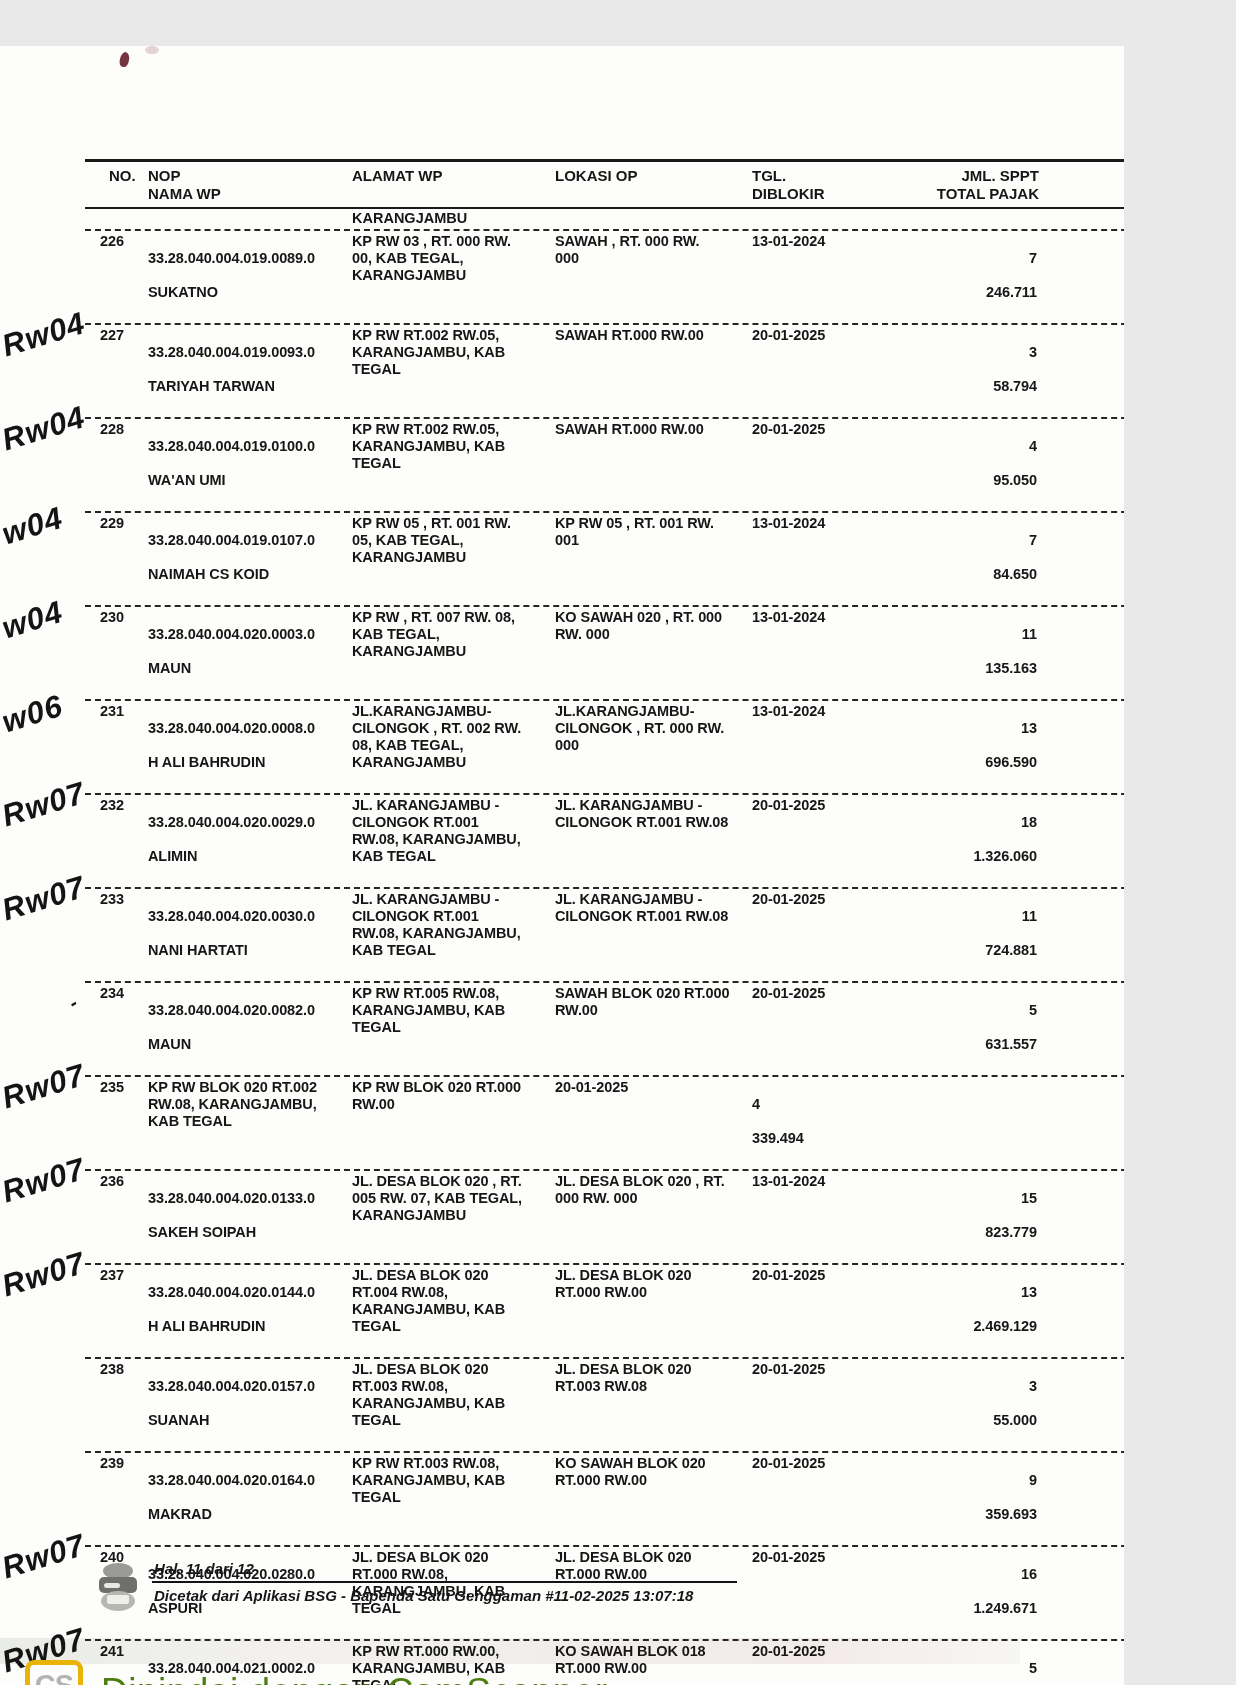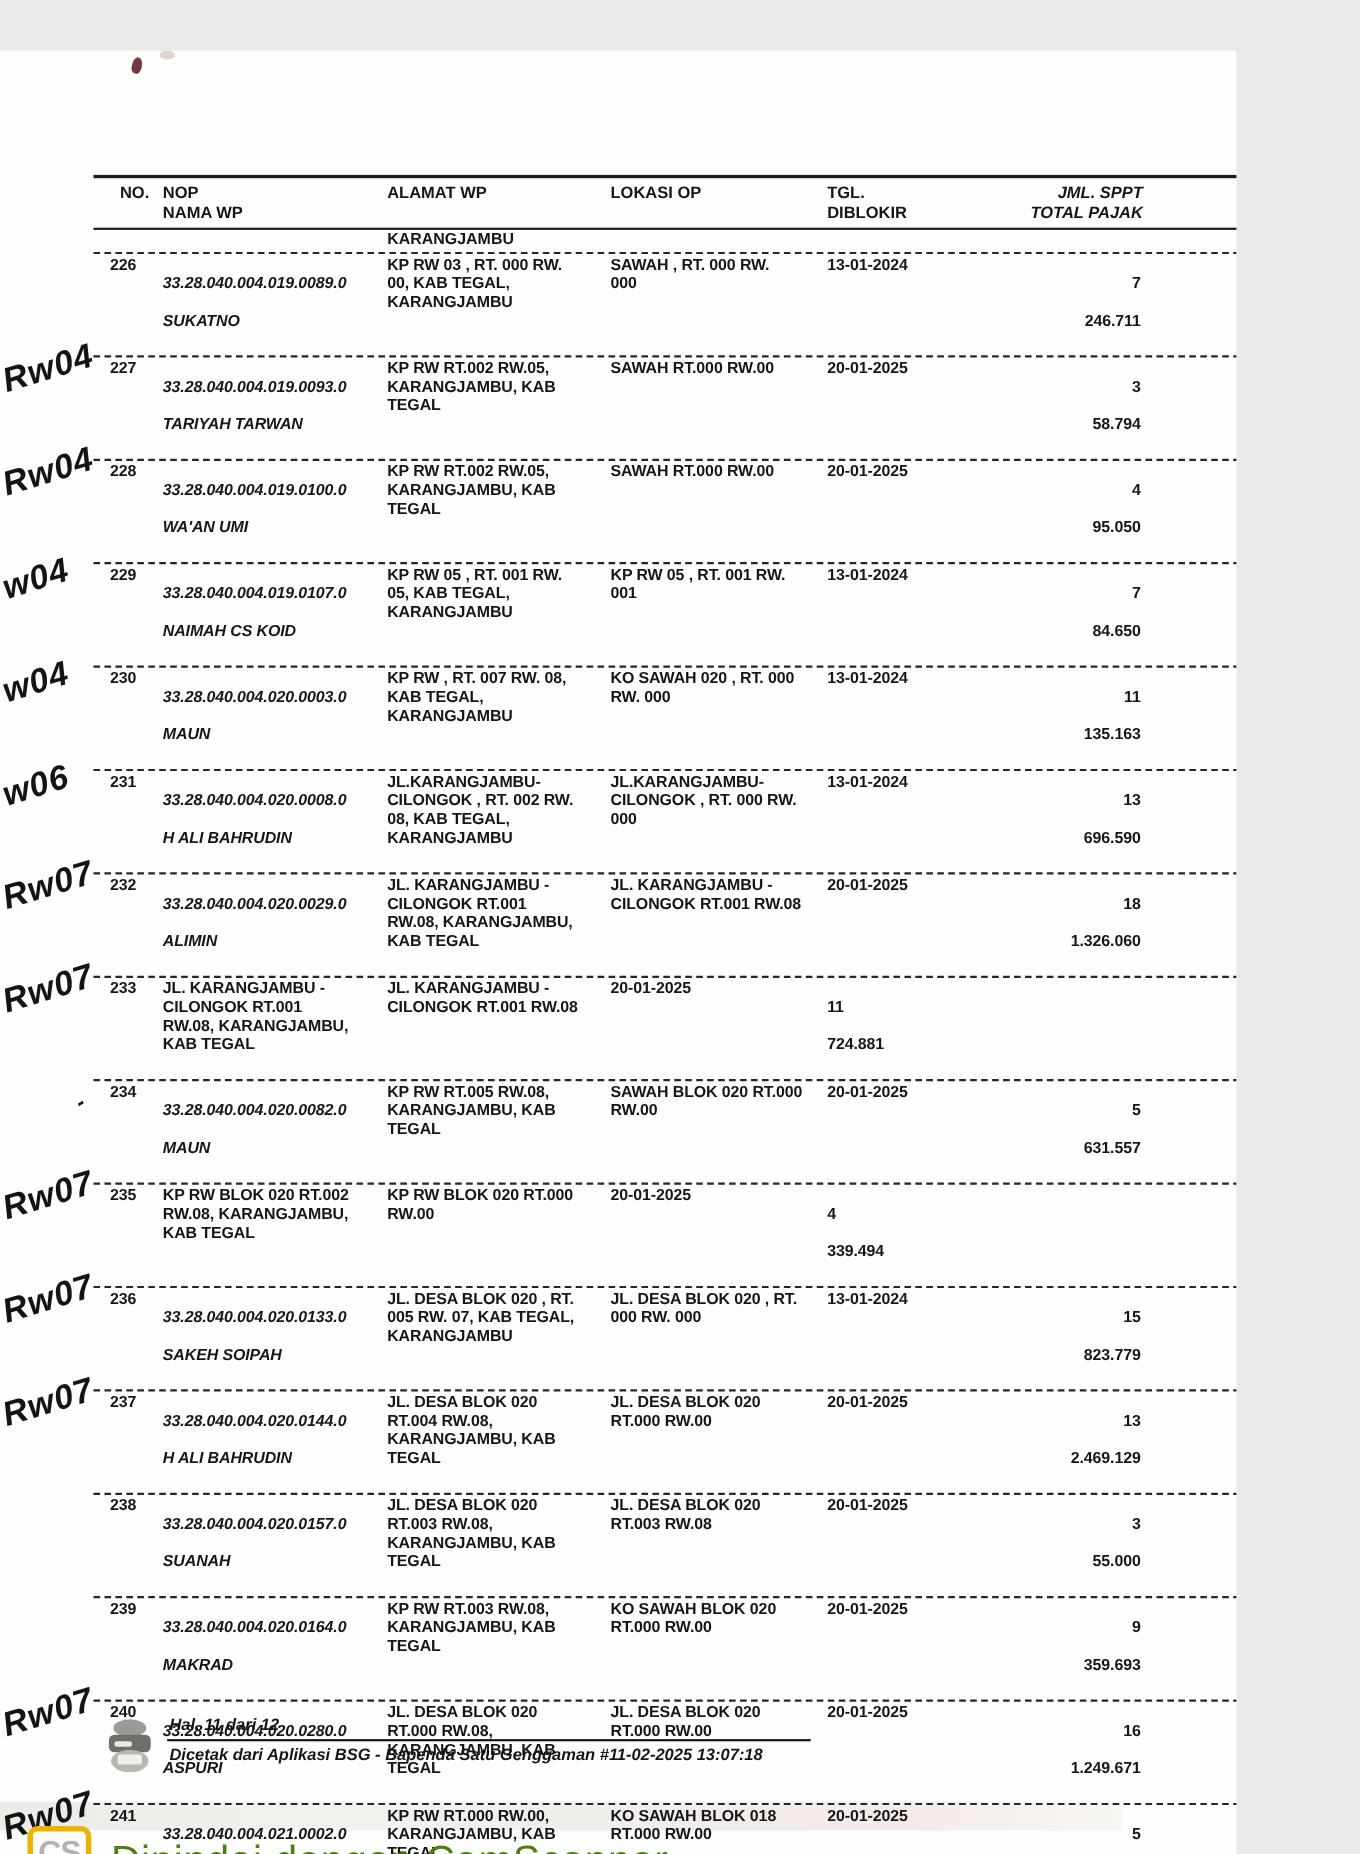--- a/index.html
+++ b/index.html
@@ -9,33 +9,33 @@
   }
   
   .doc-table{ position:absolute; left:85px; top:113px; width:1062px; }
   .thead{
     display:grid; grid-template-columns:63px 204px 203px 197px 110px 1fr;
     border-top:3.5px solid #1a1a1a; border-bottom:2.8px solid #1a1a1a;
     padding:5px 0 4px 0; font-weight:700; font-size:15px; line-height:18px;
   }
   .thead .h{ white-space:pre-line; }
   .thead .h.no{ padding-left:24px; }
-  .thead .h.jml{ text-align:right; padding-right:108px;font-style:italic; }
+  .thead .h.jml{ text-align:right; padding-right:108px; }
   .carry{ display:grid; grid-template-columns:63px 204px 203px 197px 110px 1fr;
           font-weight:700; font-size:14.5px; line-height:17px; padding:1px 0 2px 0;}
   .trow{
     position:relative;
     display:grid; grid-template-columns:63px 204px 203px 197px 110px 1fr;
     border-top:2.2px dashed #262626;
     padding:2px 0 5px 0;
     font-weight:700; font-size:14.5px; line-height:17px;
   }
   .c{ white-space:pre-line; letter-spacing:-0.1px; }
   .c.no{ padding-left:15px; }
-  .c.nop .b{ display:block;font-style:italic; }
+  .c.nop .b{ display:block; }
   .c.jml{ text-align:right; padding-right:110px; }
   .c.jml .b{ display:block; }
   
   .ann{
     display:none; position:absolute; left:-84px; top:0px; width:90px;
     font-size:31px; font-weight:700; font-style:italic;
     transform:rotate(-17deg); letter-spacing:1px; color:#141414;
   }
   .ann.show{ display:block; }
   .ann.tick{ left:-16px; top:8px; font-size:20px; transform:rotate(-30deg); width:20px;}
@@ -227,20 +227,24 @@
     <div class="c">20-01-2025</div>
     <div class="c jml">
       <span class="b">18</span>
       <span class="b">1.326.060</span>
     </div>
   </div>
         <div class="trow">
     <span class="ann show">Rw07</span>
 
     <div class="c no">233</div>
+    <div class="c nop">
+      <span class="b">33.28.040.004.020.0030.0</span>
+      <span class="b">NANI HARTATI</span>
+    </div>
     <div class="c">JL. KARANGJAMBU -
 CILONGOK RT.001
 RW.08, KARANGJAMBU,
 KAB TEGAL</div>
     <div class="c">JL. KARANGJAMBU -
 CILONGOK RT.001 RW.08</div>
     <div class="c">20-01-2025</div>
     <div class="c jml">
       <span class="b">11</span>
       <span class="b">724.881</span>

